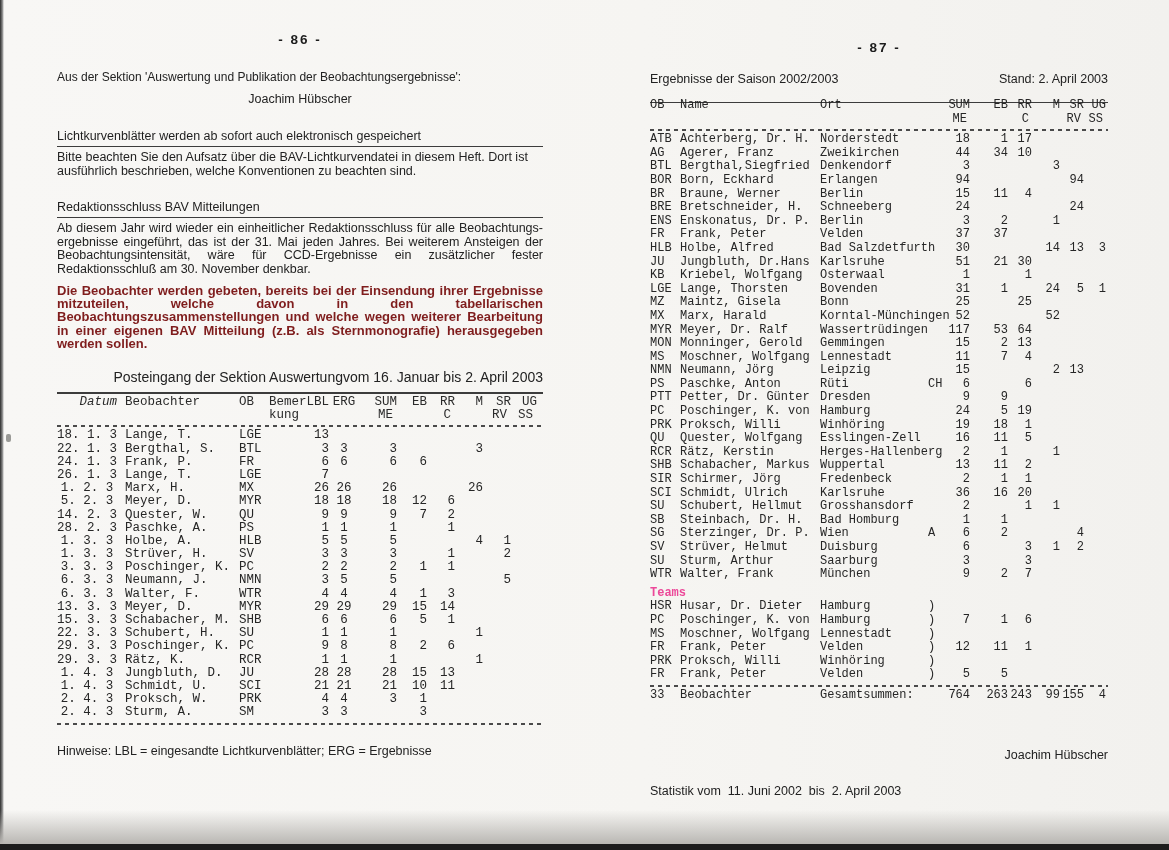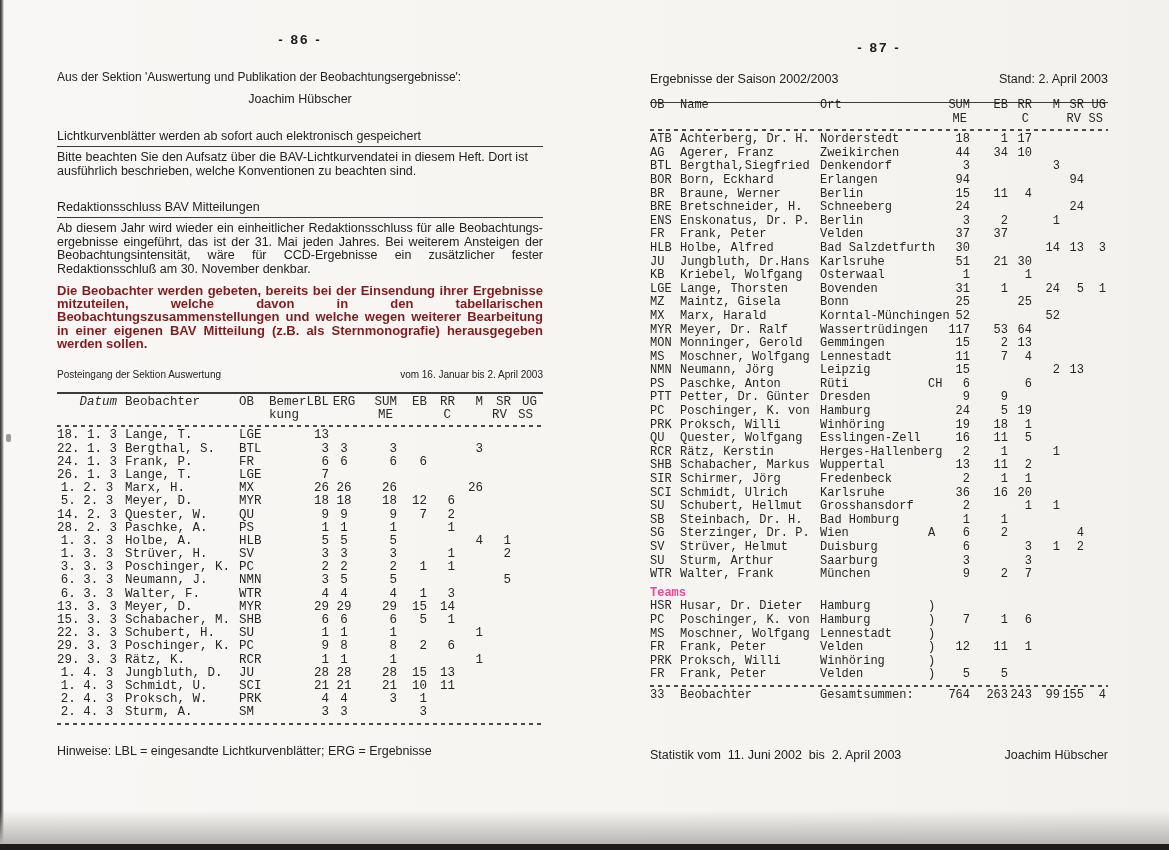--- a/index.html
+++ b/index.html
@@ -21,26 +21,26 @@
   #pageR{left:650px;top:35px;width:458px;}
   .blk{position:absolute;left:0;width:100%;}
   .pagenum{text-align:center;font-size:13.5px;font-weight:700;letter-spacing:2px;color:#1c1c1c;}
   .intro{font-size:12px;}
   .title{text-align:center;font-size:13px;font-weight:700;color:#151515;}
   .author{text-align:center;font-size:12.5px;margin-top:1px;}
   .rhead{font-size:12.5px;padding-bottom:3px;border-bottom:1.6px solid #3c3c3c;color:#1e1e1e;}
   .secbody{font-size:12.5px;line-height:13.5px;margin-top:4px;}
   .just{text-align:justify;}
   .boldp{font-size:13px;line-height:13.2px;font-weight:700;color:#7f1d1d;text-align:justify;}
-  .twocol{display:flex;justify-content:space-between;font-size:10px;}
+  .twocol{display:flex;justify-content:flex-end;font-size:14px;}
   .hdrline{display:flex;justify-content:space-between;font-size:12.5px;
     padding-bottom:16px;border-bottom:1.6px solid #3c3c3c;}
   .footnote{font-size:12.5px;}
   .footline{display:flex;justify-content:space-between;font-size:12.5px;}
-  .pre{white-space:pre;}
+  .pre{white-space:pre;margin-top:36px;}
   
   .mono{font-family:"Liberation Mono",monospace;color:#262626;}
   .rule{height:2px;background:#3c3c3c;}
   .dash{height:2px;margin:3px 0 2px 0;
     background:repeating-linear-gradient(90deg,#4a4a4a 0 4px,transparent 4px 8px);}
   .tr{display:flex;white-space:pre;}
   .td{display:inline-block;flex:0 0 auto;white-space:pre;overflow:visible;}
   
   .t86{font-size:12.5px;}
   .t86 .tr{height:13.2px;line-height:13.2px;}

